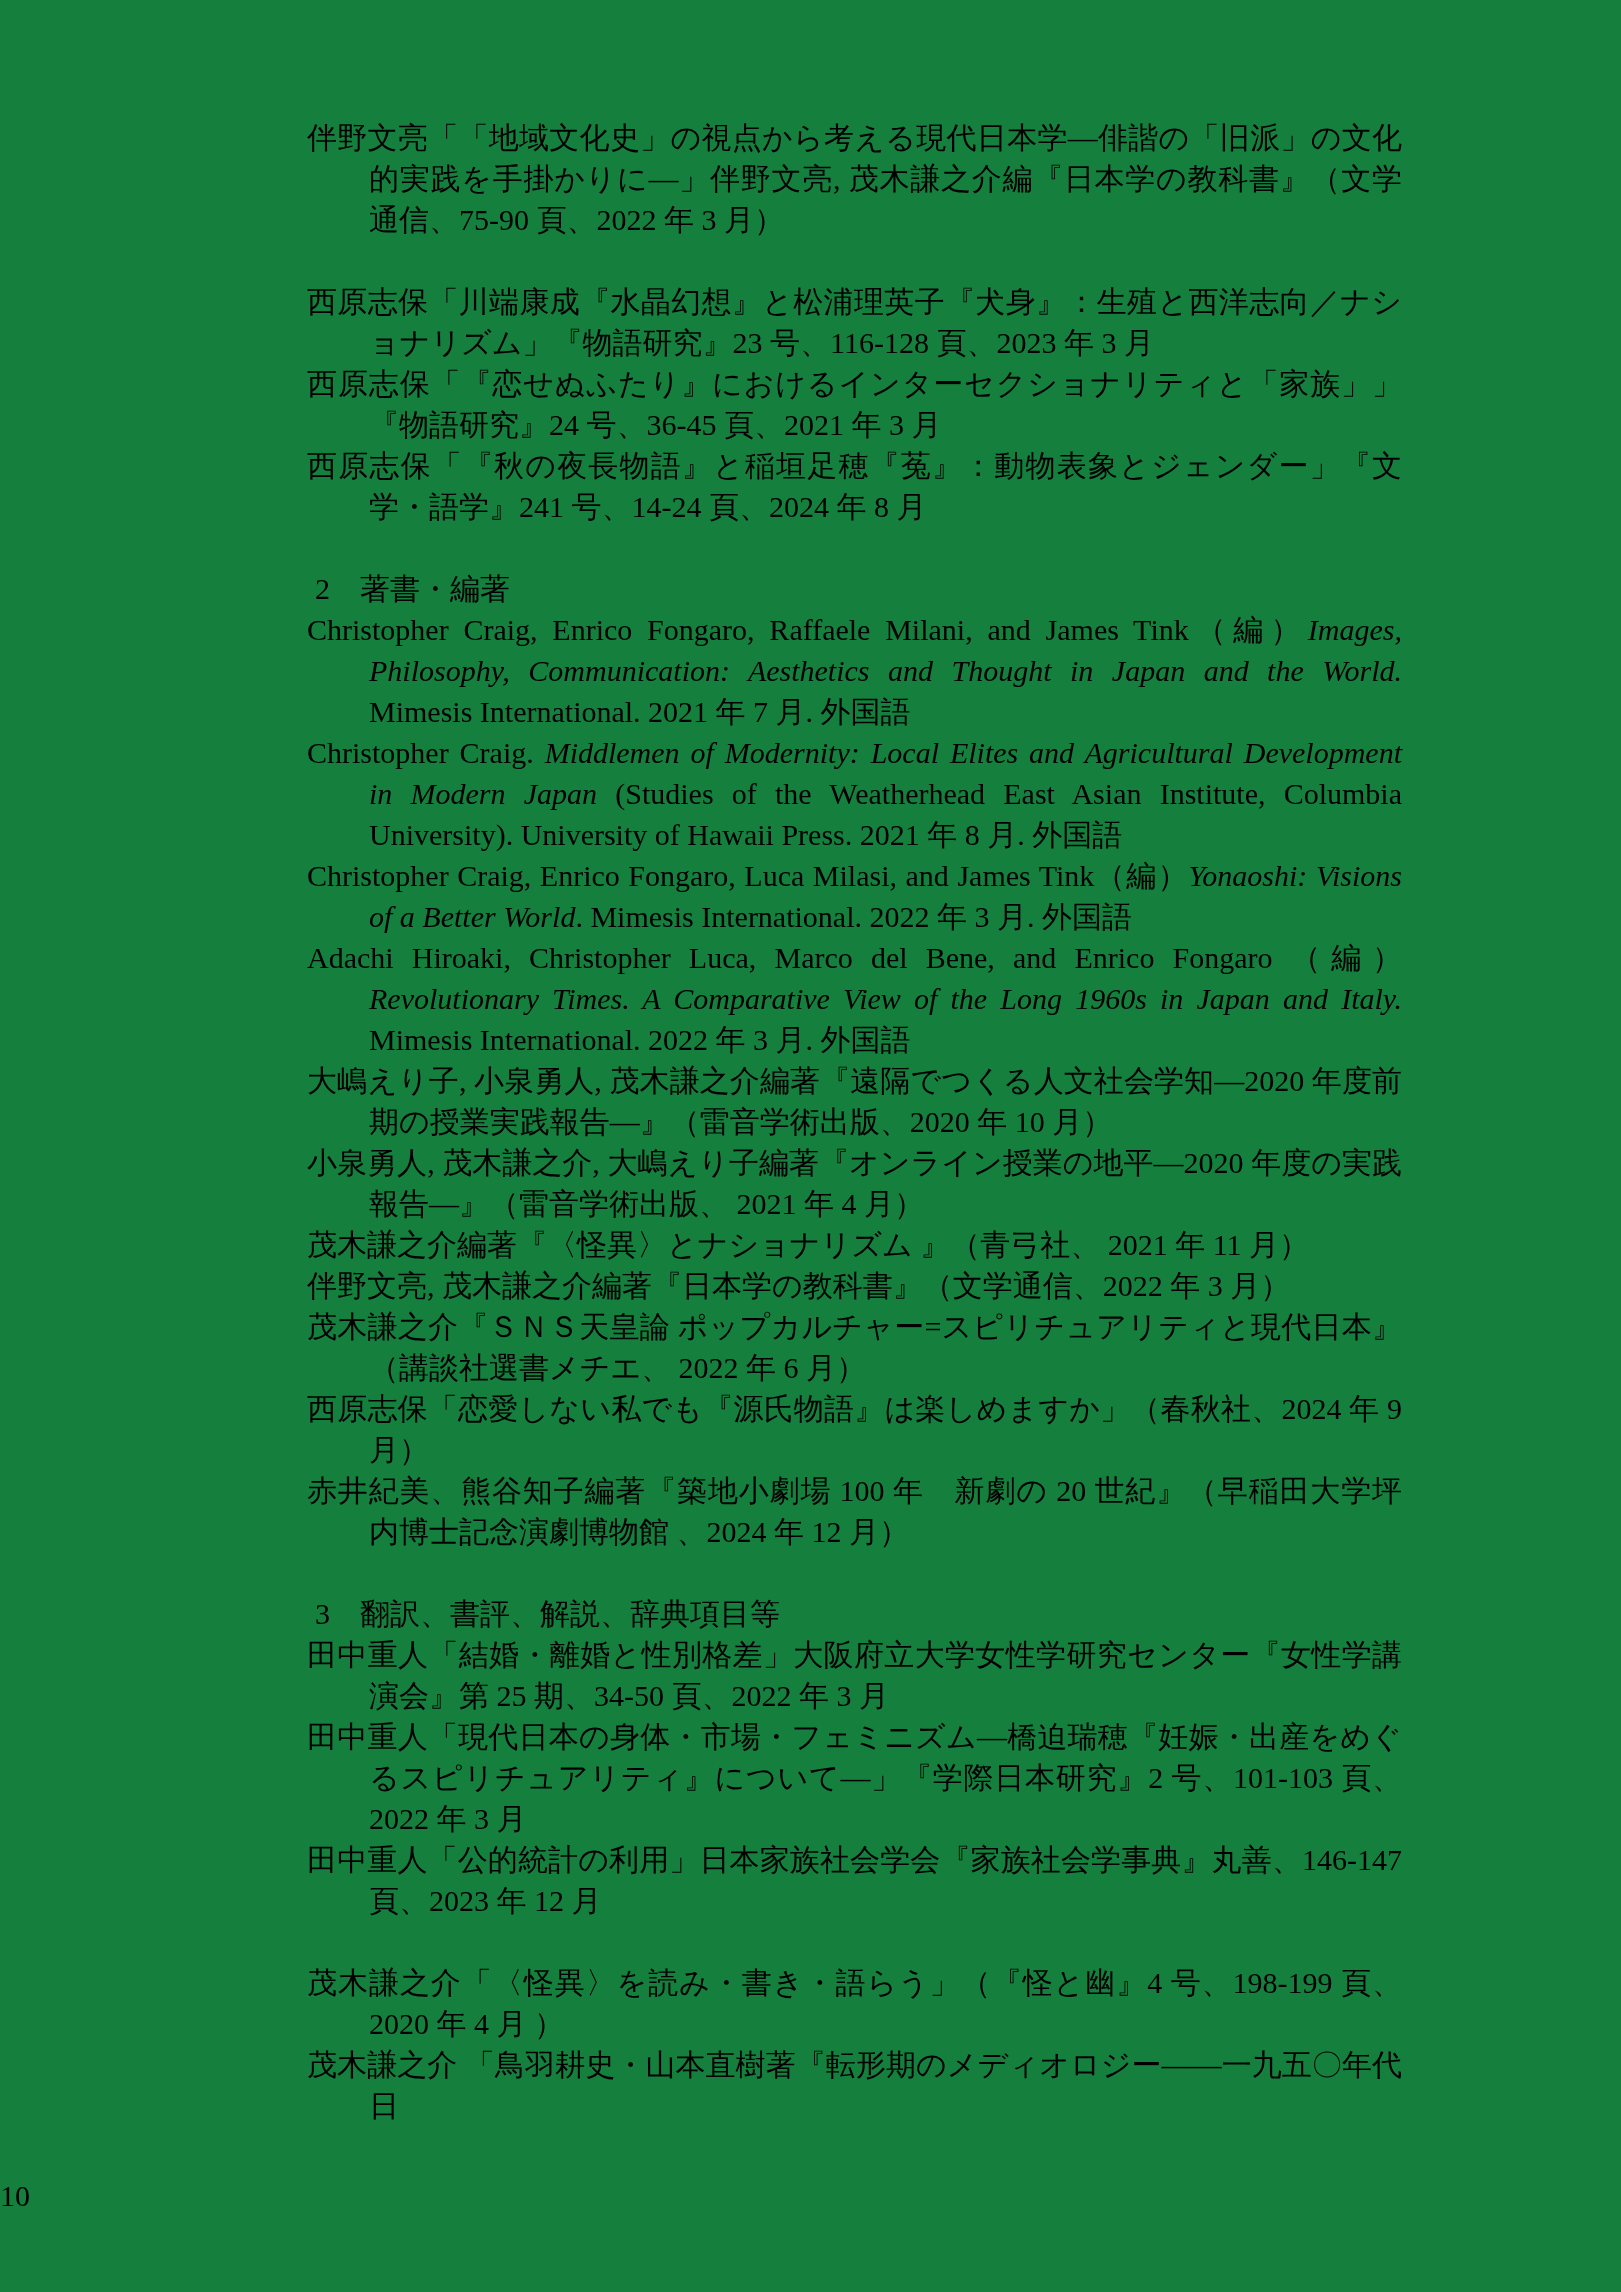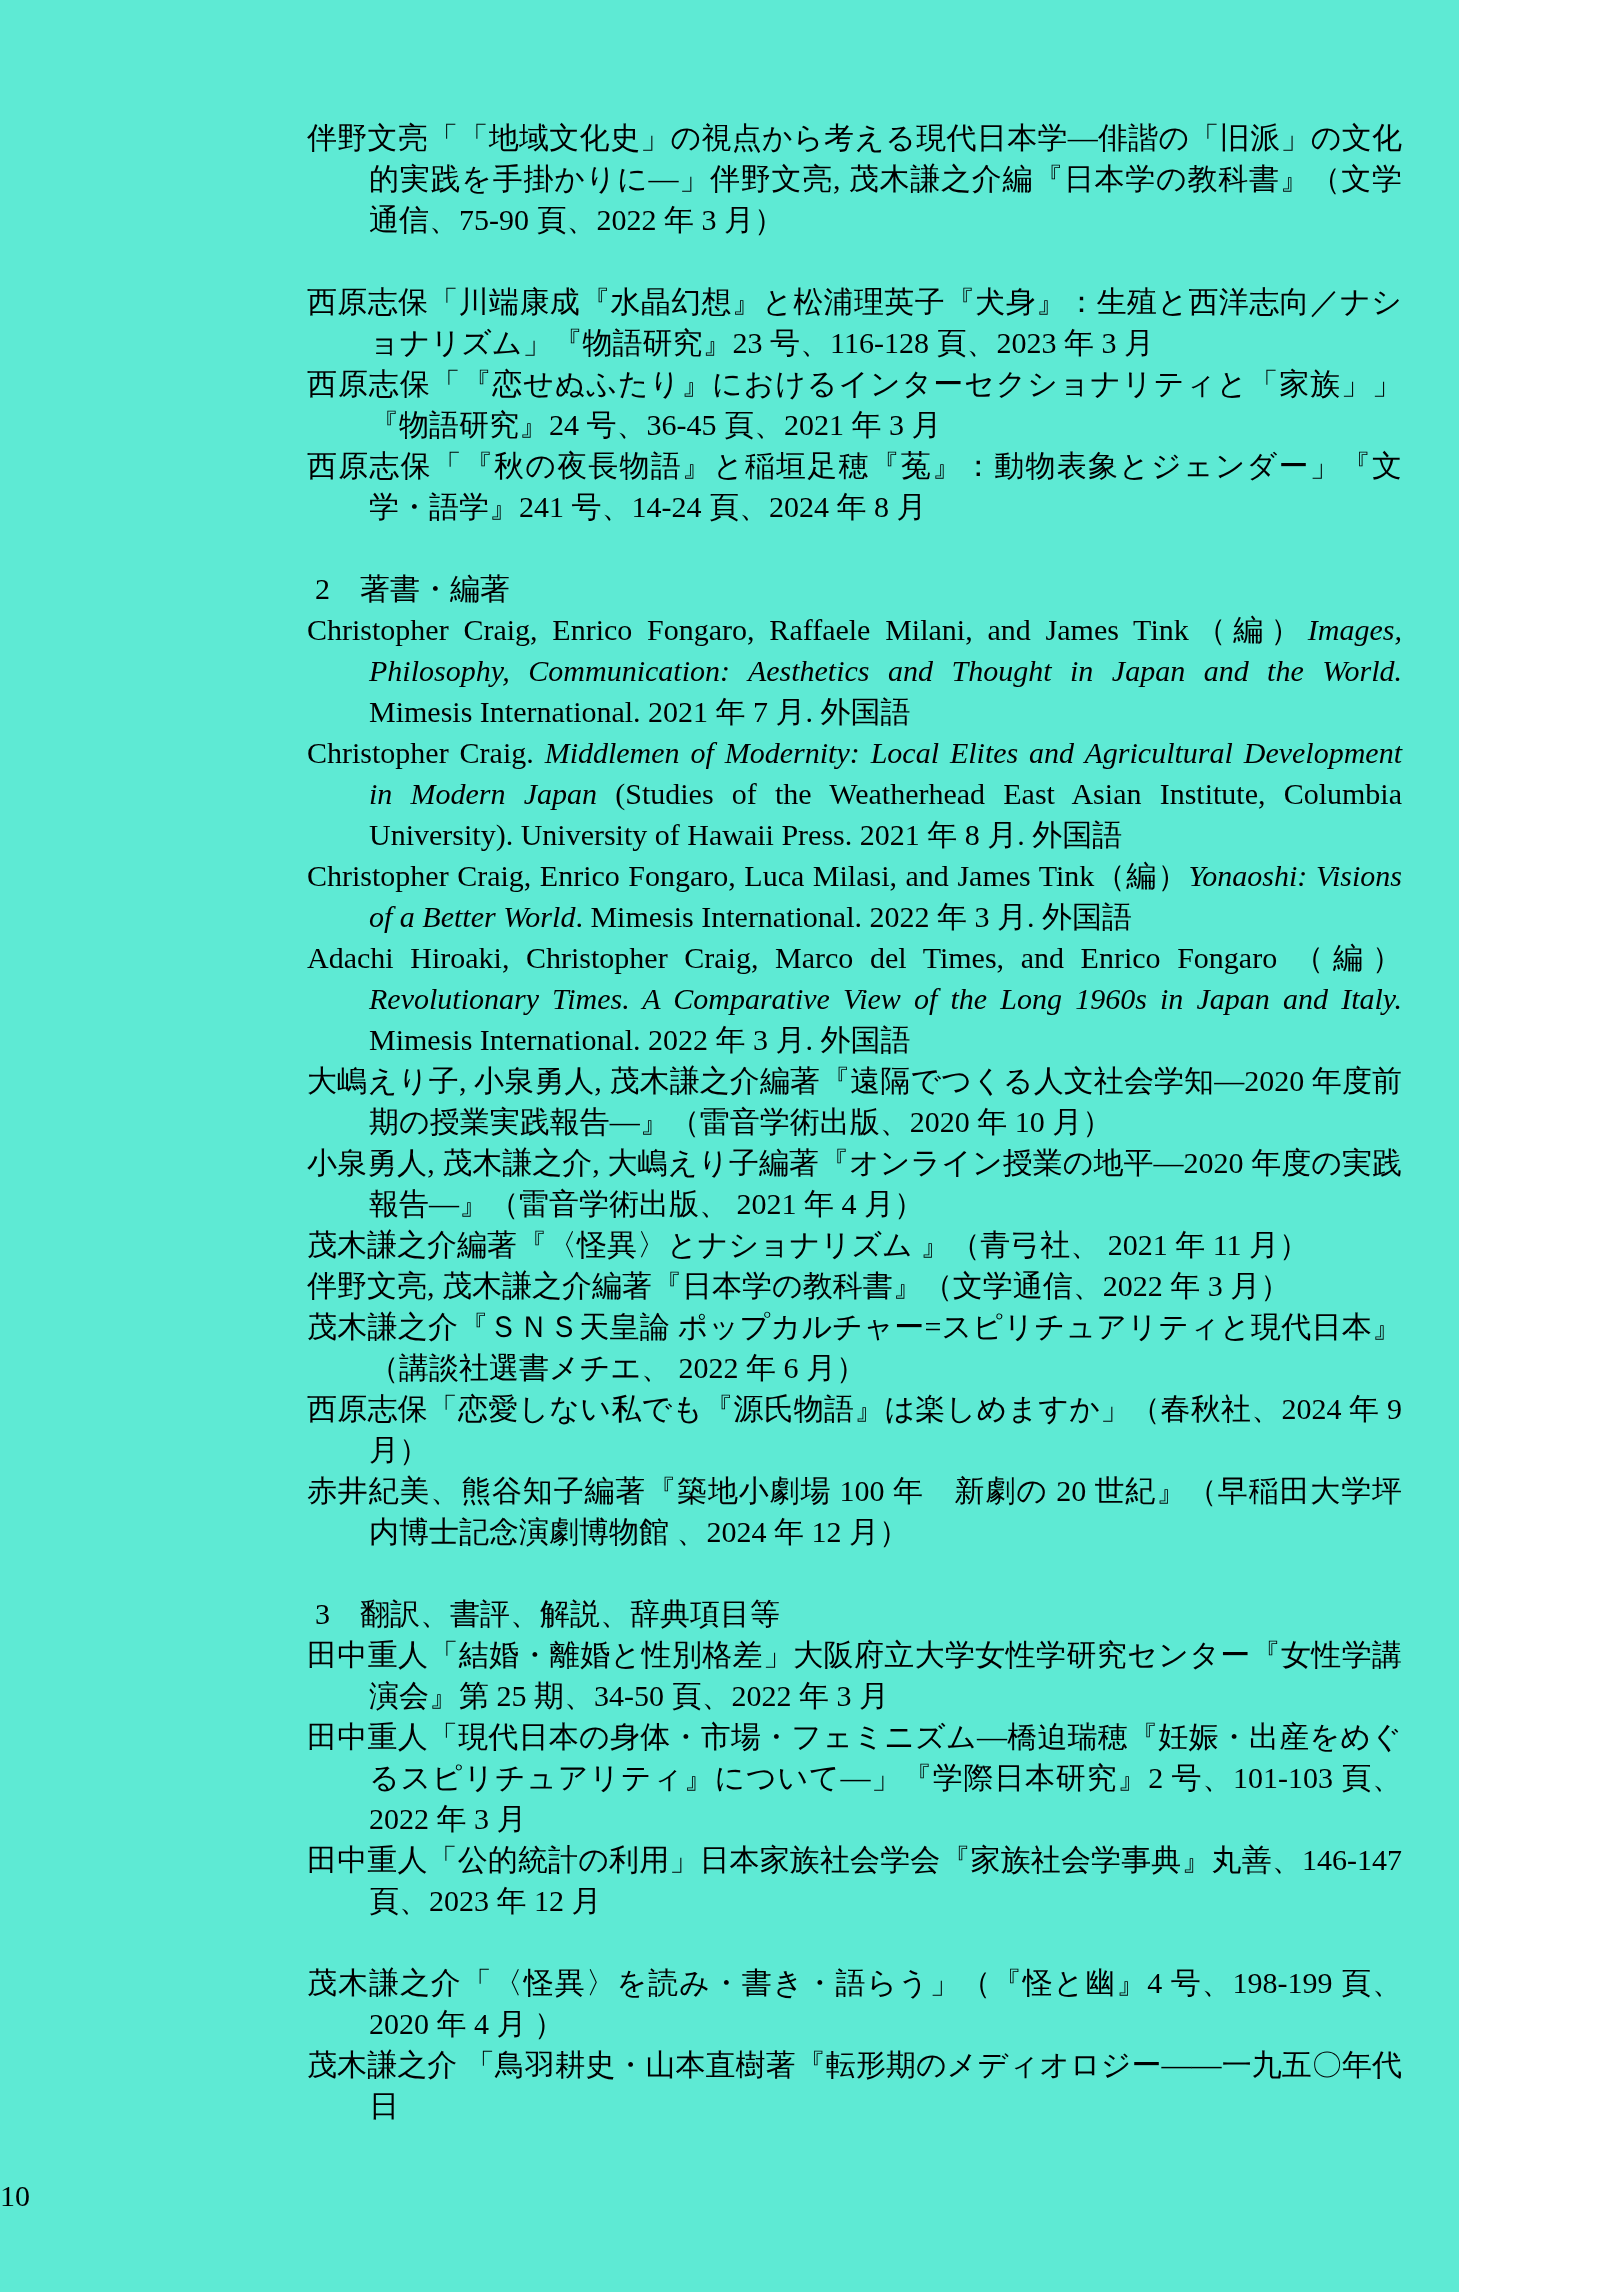--- a/index.html
+++ b/index.html
@@ -4,23 +4,23 @@
 <style>
   * { margin: 0; padding: 0; box-sizing: border-box; }
   html, body { width: 1621px; height: 2293px; overflow: hidden; }
   body {
     background: #ffffff;
     color: #000000;
     font-family: "Liberation Serif", "DejaVu Serif", serif;
   }
   .page {
     position: relative;
-    width: 1459px;
+    width: 1621px;
     height: 2293px;
-    background: #5eead4;
+    background: #15803d;
     overflow: hidden;
   }
   .content {
     position: absolute;
     left: 307px;
     top: 117px;
     width: 1095px;
     font-size: 30px;
     line-height: 41px;
     text-align: justify;
@@ -54,21 +54,21 @@
       <div class="entry"><span>伴野文亮「「地域文化史」の視点から考える現代日本学―俳諧の「旧派」の文化的実践を手掛かりに―」伴野文亮, 茂木謙之介編『日本学の教科書』（文学通信、75-90 頁、2022 年 3 月）</span></div>
       <div class="spacer"></div>
       <div class="entry"><span>西原志保「川端康成『水晶幻想』と松浦理英子『犬身』：生殖と西洋志向／ナショナリズム」『物語研究』23 号、116-128 頁、2023 年 3 月</span></div>
       <div class="entry"><span>西原志保「『恋せぬふたり』におけるインターセクショナリティと「家族」」『物語研究』24 号、36-45 頁、2021 年 3 月</span></div>
       <div class="entry"><span>西原志保「『秋の夜長物語』と稲垣足穂『菟』：動物表象とジェンダー」『文学・語学』241 号、14-24 頁、2024 年 8 月</span></div>
       <div class="spacer"></div>
       <div class="heading"><span>2　著書・編著</span></div>
       <div class="entry"><span>Christopher Craig, Enrico Fongaro, Raffaele Milani, and James Tink（編）</span><span class="italic">Images, Philosophy, Communication: Aesthetics and Thought in Japan and the World.</span><span> Mimesis International. 2021 年 7 月. 外国語</span></div>
       <div class="entry"><span>Christopher Craig. </span><span class="italic">Middlemen of Modernity: Local Elites and Agricultural Development in Modern Japan</span><span> (Studies of the Weatherhead East Asian Institute, Columbia University). University of Hawaii Press. 2021 年 8 月. 外国語</span></div>
       <div class="entry"><span>Christopher Craig, Enrico Fongaro, Luca Milasi, and James Tink（編）</span><span class="italic">Yonaoshi: Visions of a Better World</span><span>. Mimesis International. 2022 年 3 月. 外国語</span></div>
-      <div class="entry"><span>Adachi Hiroaki, Christopher Craig, Marco del Times, and Enrico Fongaro （編）</span><span class="italic">Revolutionary Times. A Comparative View of the Long 1960s in Japan and Italy.</span><span> Mimesis International. 2022 年 3 月. 外国語</span></div>
+      <div class="entry"><span>Adachi Hiroaki, Christopher Luca, Marco del Bene, and Enrico Fongaro （編）</span><span class="italic">Revolutionary Times. A Comparative View of the Long 1960s in Japan and Italy.</span><span> Mimesis International. 2022 年 3 月. 外国語</span></div>
       <div class="entry"><span>大嶋えり子, 小泉勇人, 茂木謙之介編著『遠隔でつくる人文社会学知―2020 年度前期の授業実践報告―』（雷音学術出版、2020 年 10 月）</span></div>
       <div class="entry"><span>小泉勇人, 茂木謙之介, 大嶋えり子編著『オンライン授業の地平―2020 年度の実践報告―』（雷音学術出版、 2021 年 4 月）</span></div>
       <div class="entry"><span>茂木謙之介編著『〈怪異〉とナショナリズム 』（青弓社、 2021 年 11 月）</span></div>
       <div class="entry"><span>伴野文亮, 茂木謙之介編著『日本学の教科書』（文学通信、2022 年 3 月）</span></div>
       <div class="entry"><span>茂木謙之介『ＳＮＳ天皇論 ポップカルチャー=スピリチュアリティと現代日本』（講談社選書メチエ、 2022 年 6 月）</span></div>
       <div class="entry"><span>西原志保「恋愛しない私でも『源氏物語』は楽しめますか」（春秋社、2024 年 9 月）</span></div>
       <div class="entry"><span>赤井紀美、熊谷知子編著『築地小劇場 100 年　新劇の 20 世紀』（早稲田大学坪内博士記念演劇博物館 、2024 年 12 月）</span></div>
       <div class="spacer"></div>
       <div class="heading"><span>3　翻訳、書評、解説、辞典項目等</span></div>
       <div class="entry"><span>田中重人「結婚・離婚と性別格差」大阪府立大学女性学研究センター『女性学講演会』第 25 期、34-50 頁、2022 年 3 月</span></div>

